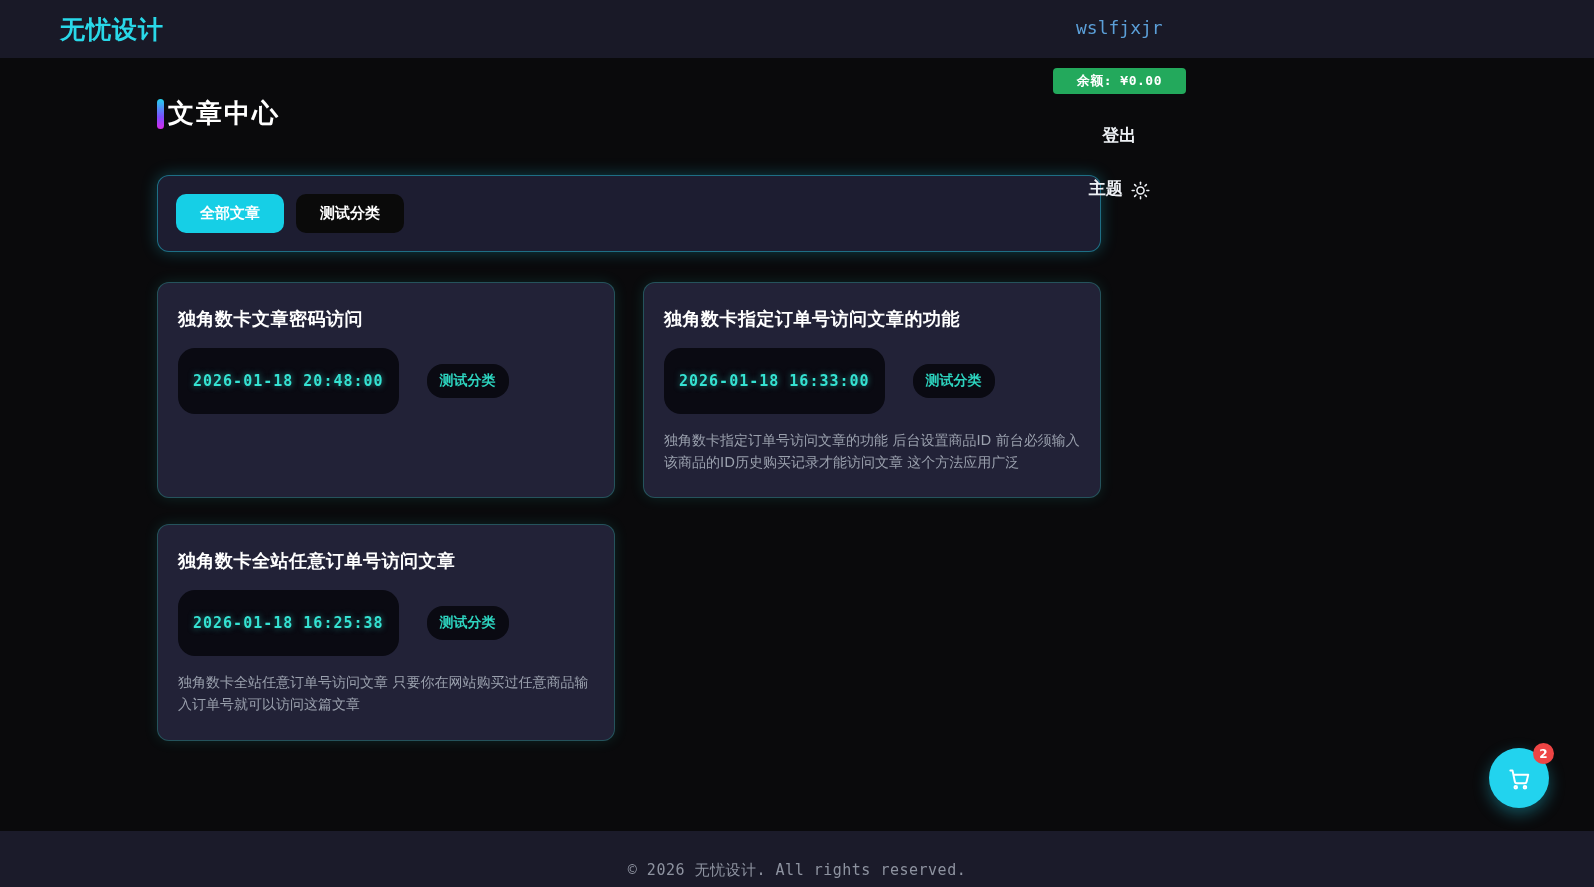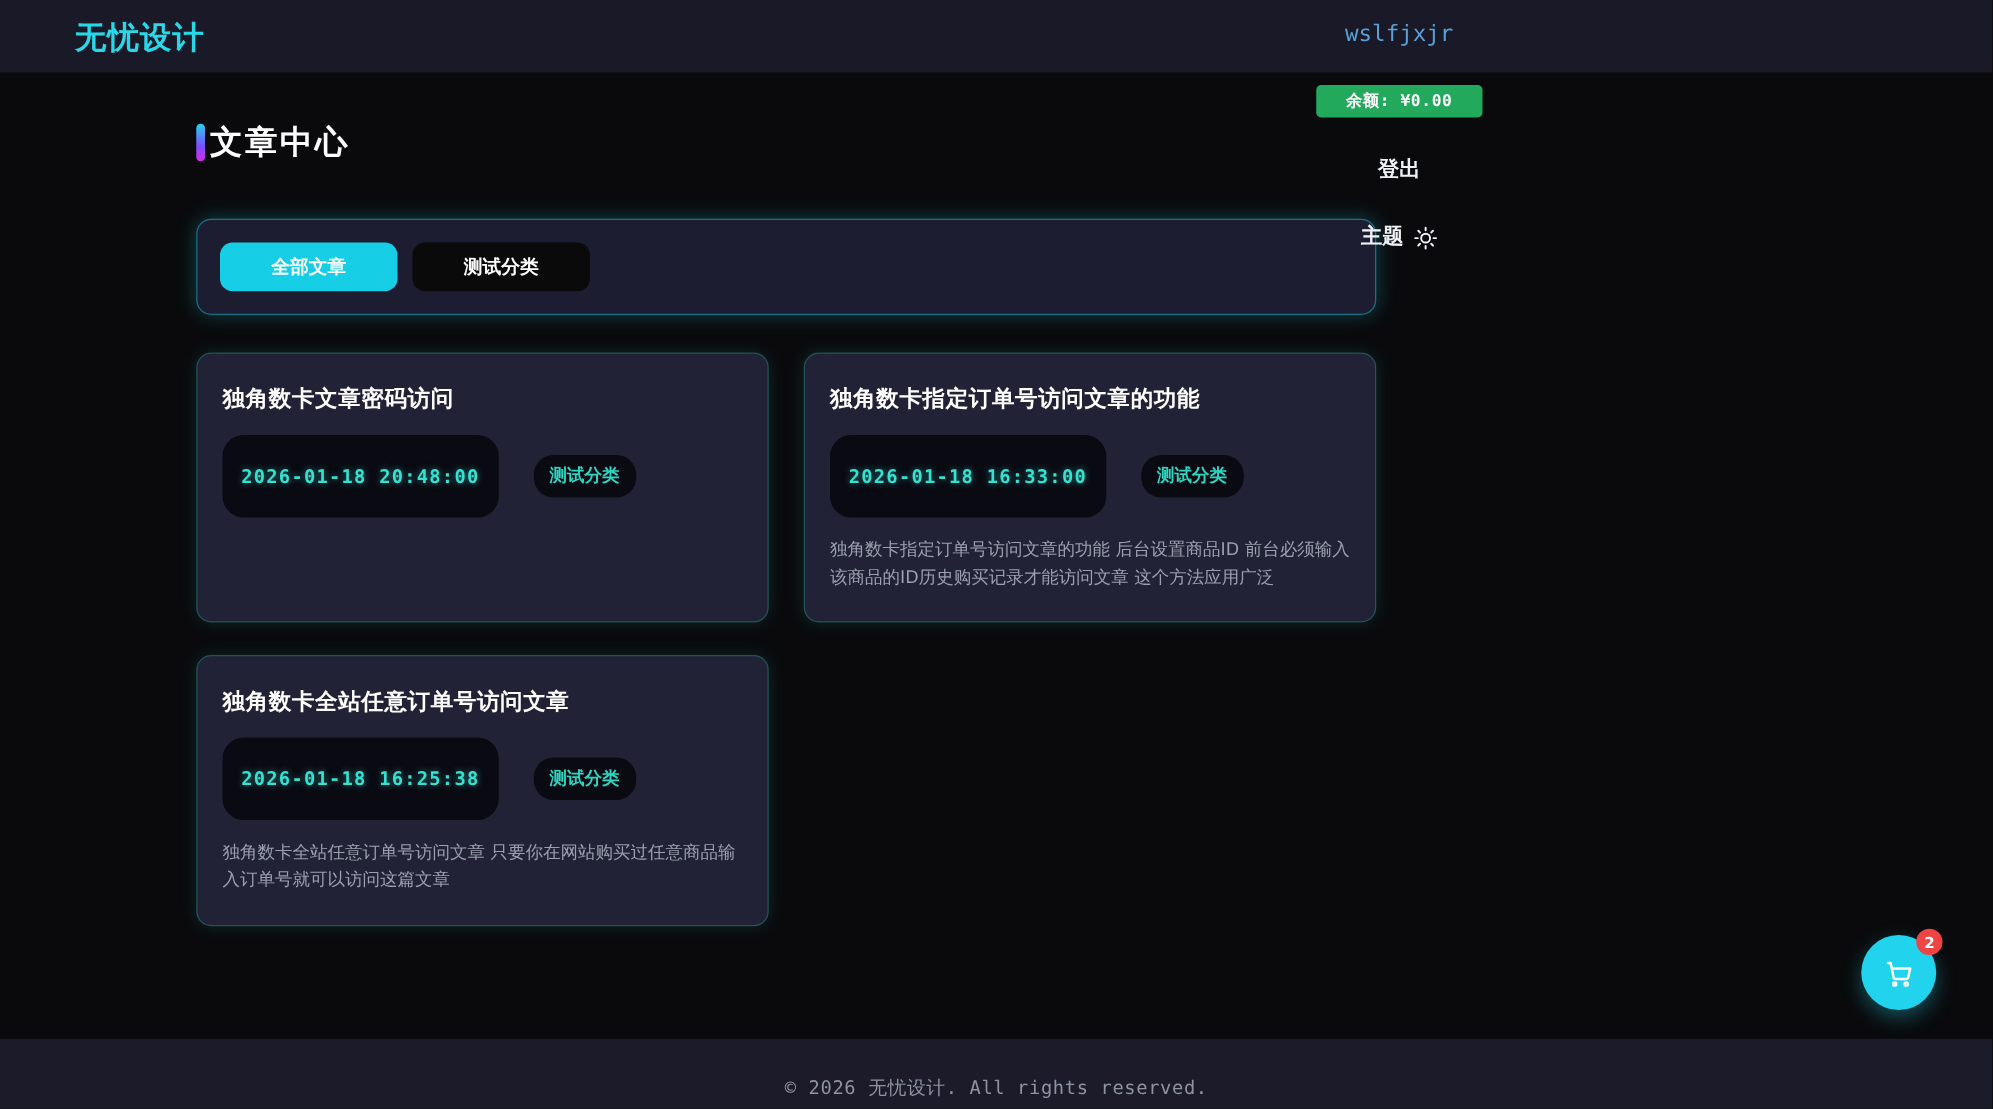--- a/index.html
+++ b/index.html
@@ -71,21 +71,21 @@
     border-radius: 12px;
     background: #1d1d31;
     border: 1px solid rgba(34, 211, 238, 0.45);
     box-shadow: 0 0 16px rgba(34, 211, 238, 0.28);
     display: flex;
     gap: 12px;
   }
   .filter-btn {
     border: none;
     border-radius: 10px;
-    padding: 10px 41px;
+    padding: 10px 24px;
     font-size: 15px;
     font-weight: 700;
     color: #ffffff;
     cursor: pointer;
     font-family: "DejaVu Sans", sans-serif;
   }
   .filter-btn.active { background: #16cfe6; }
   .filter-btn.inactive { background: #0a0a0a; }
 
   .cards-grid {

